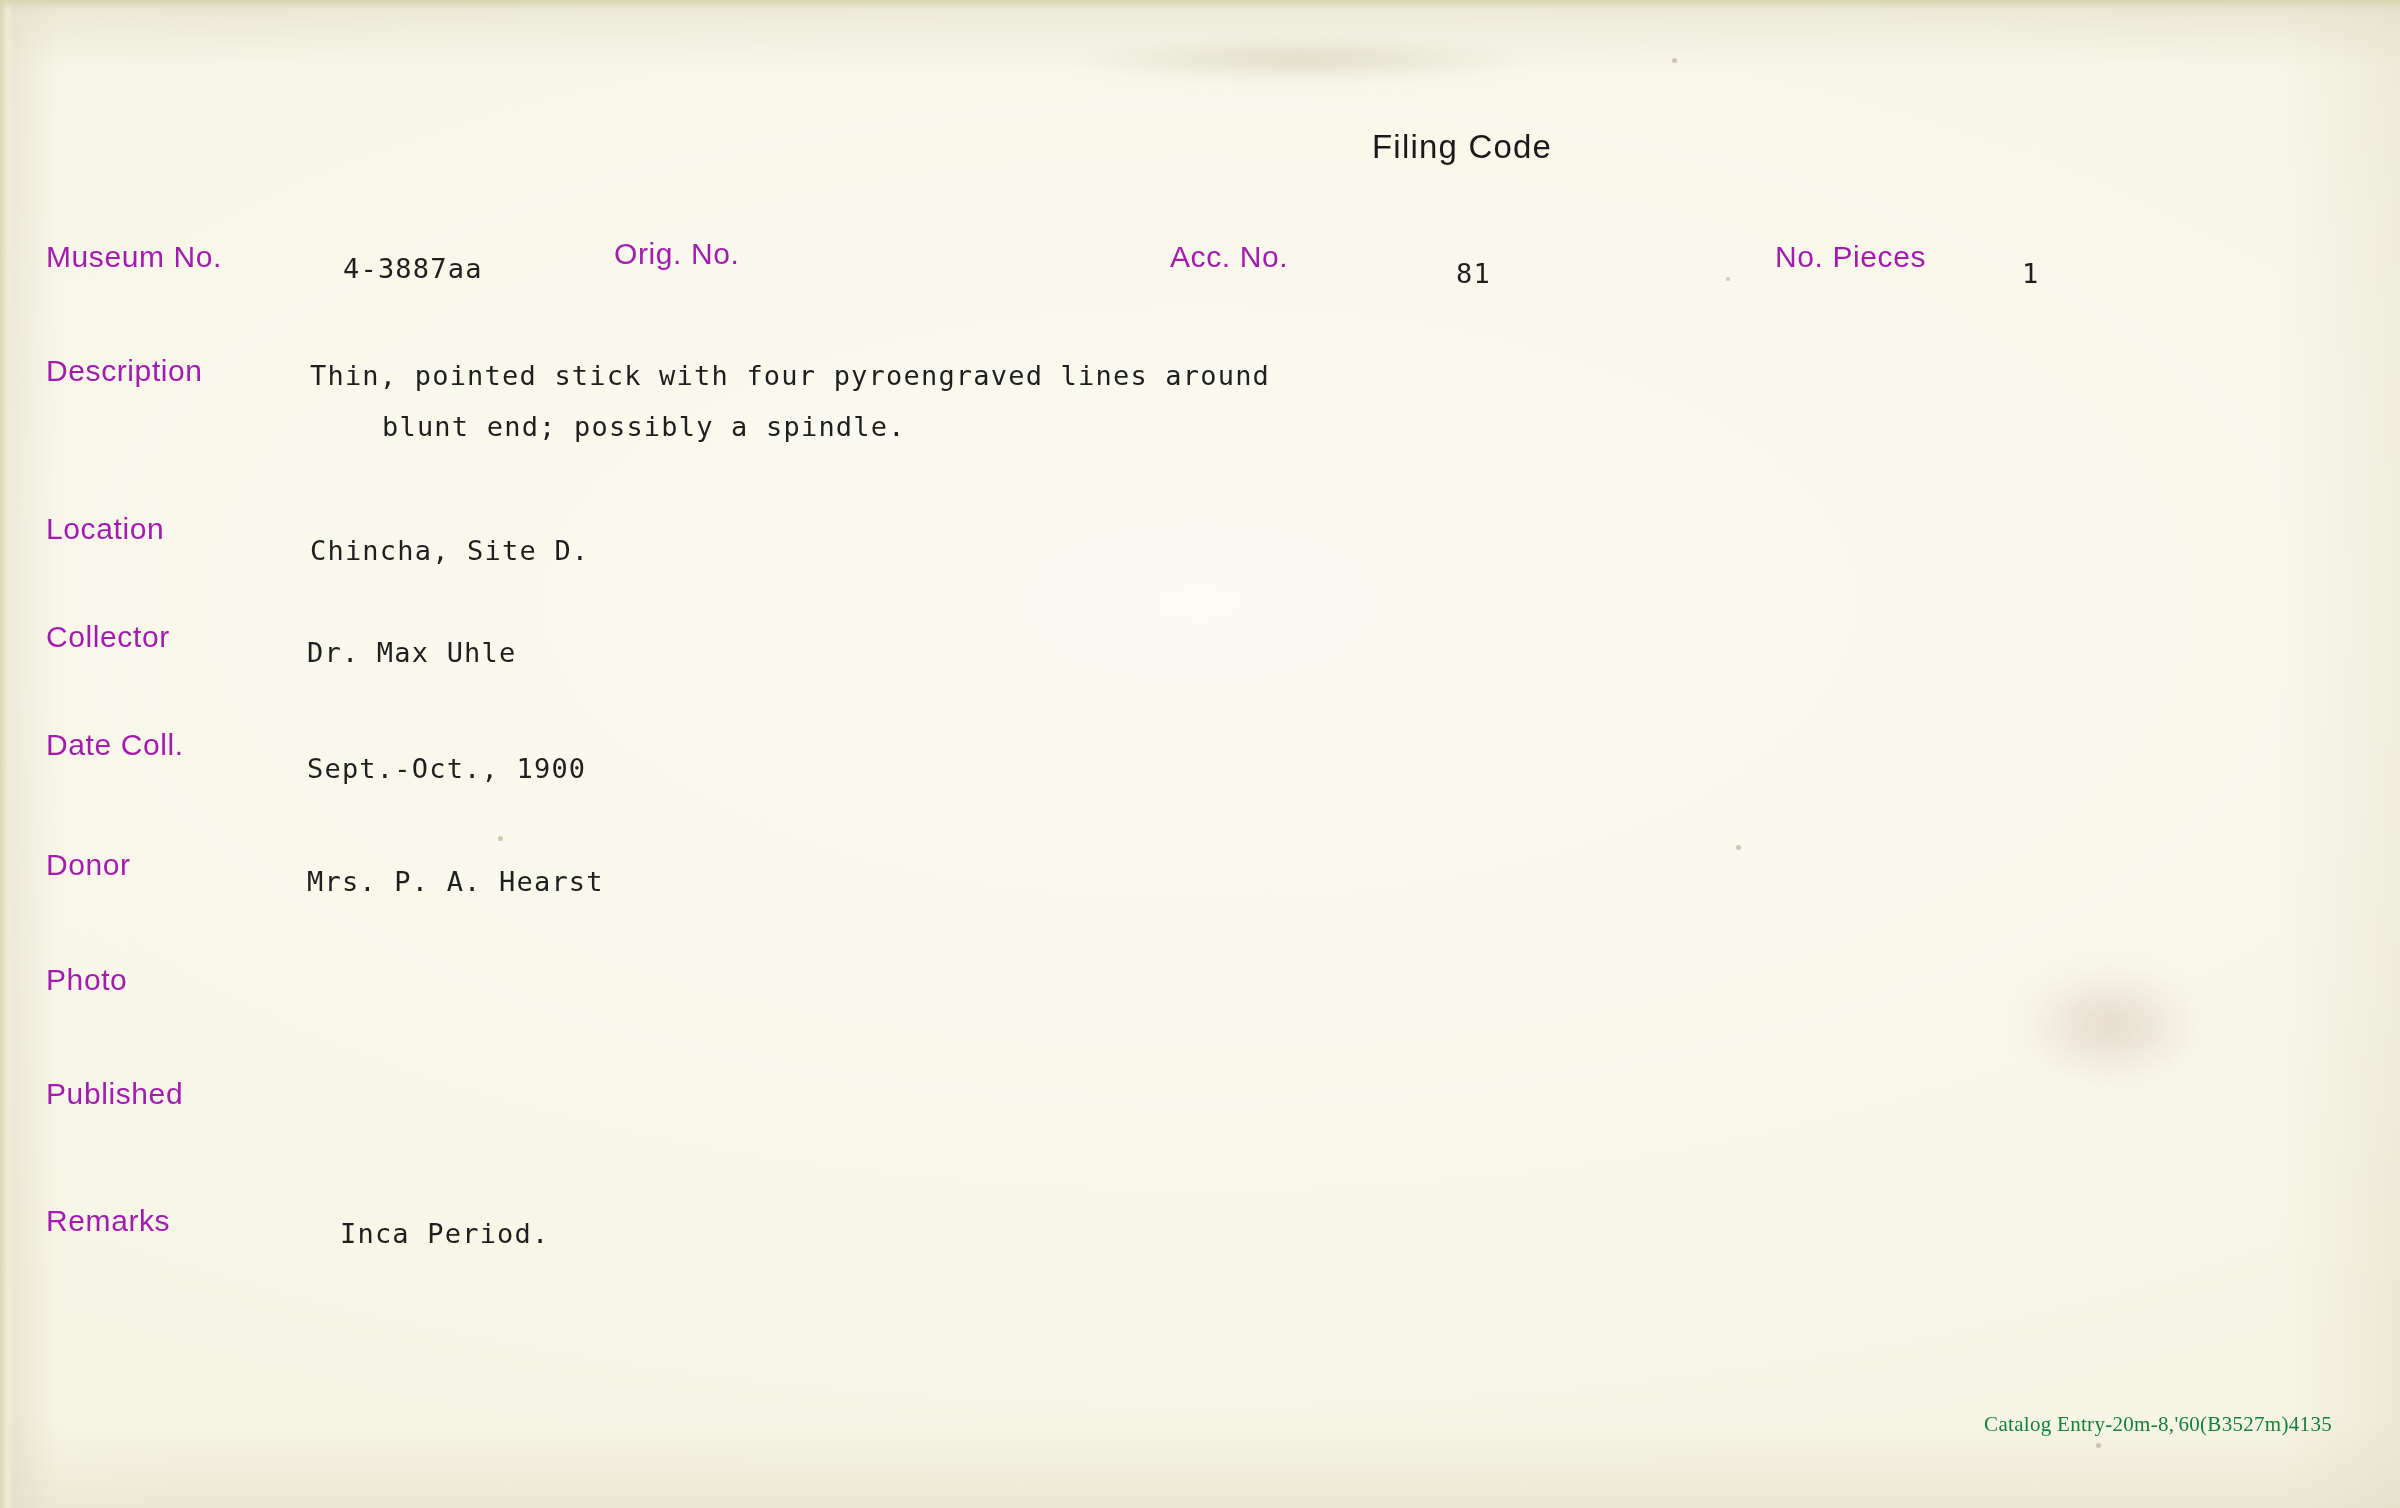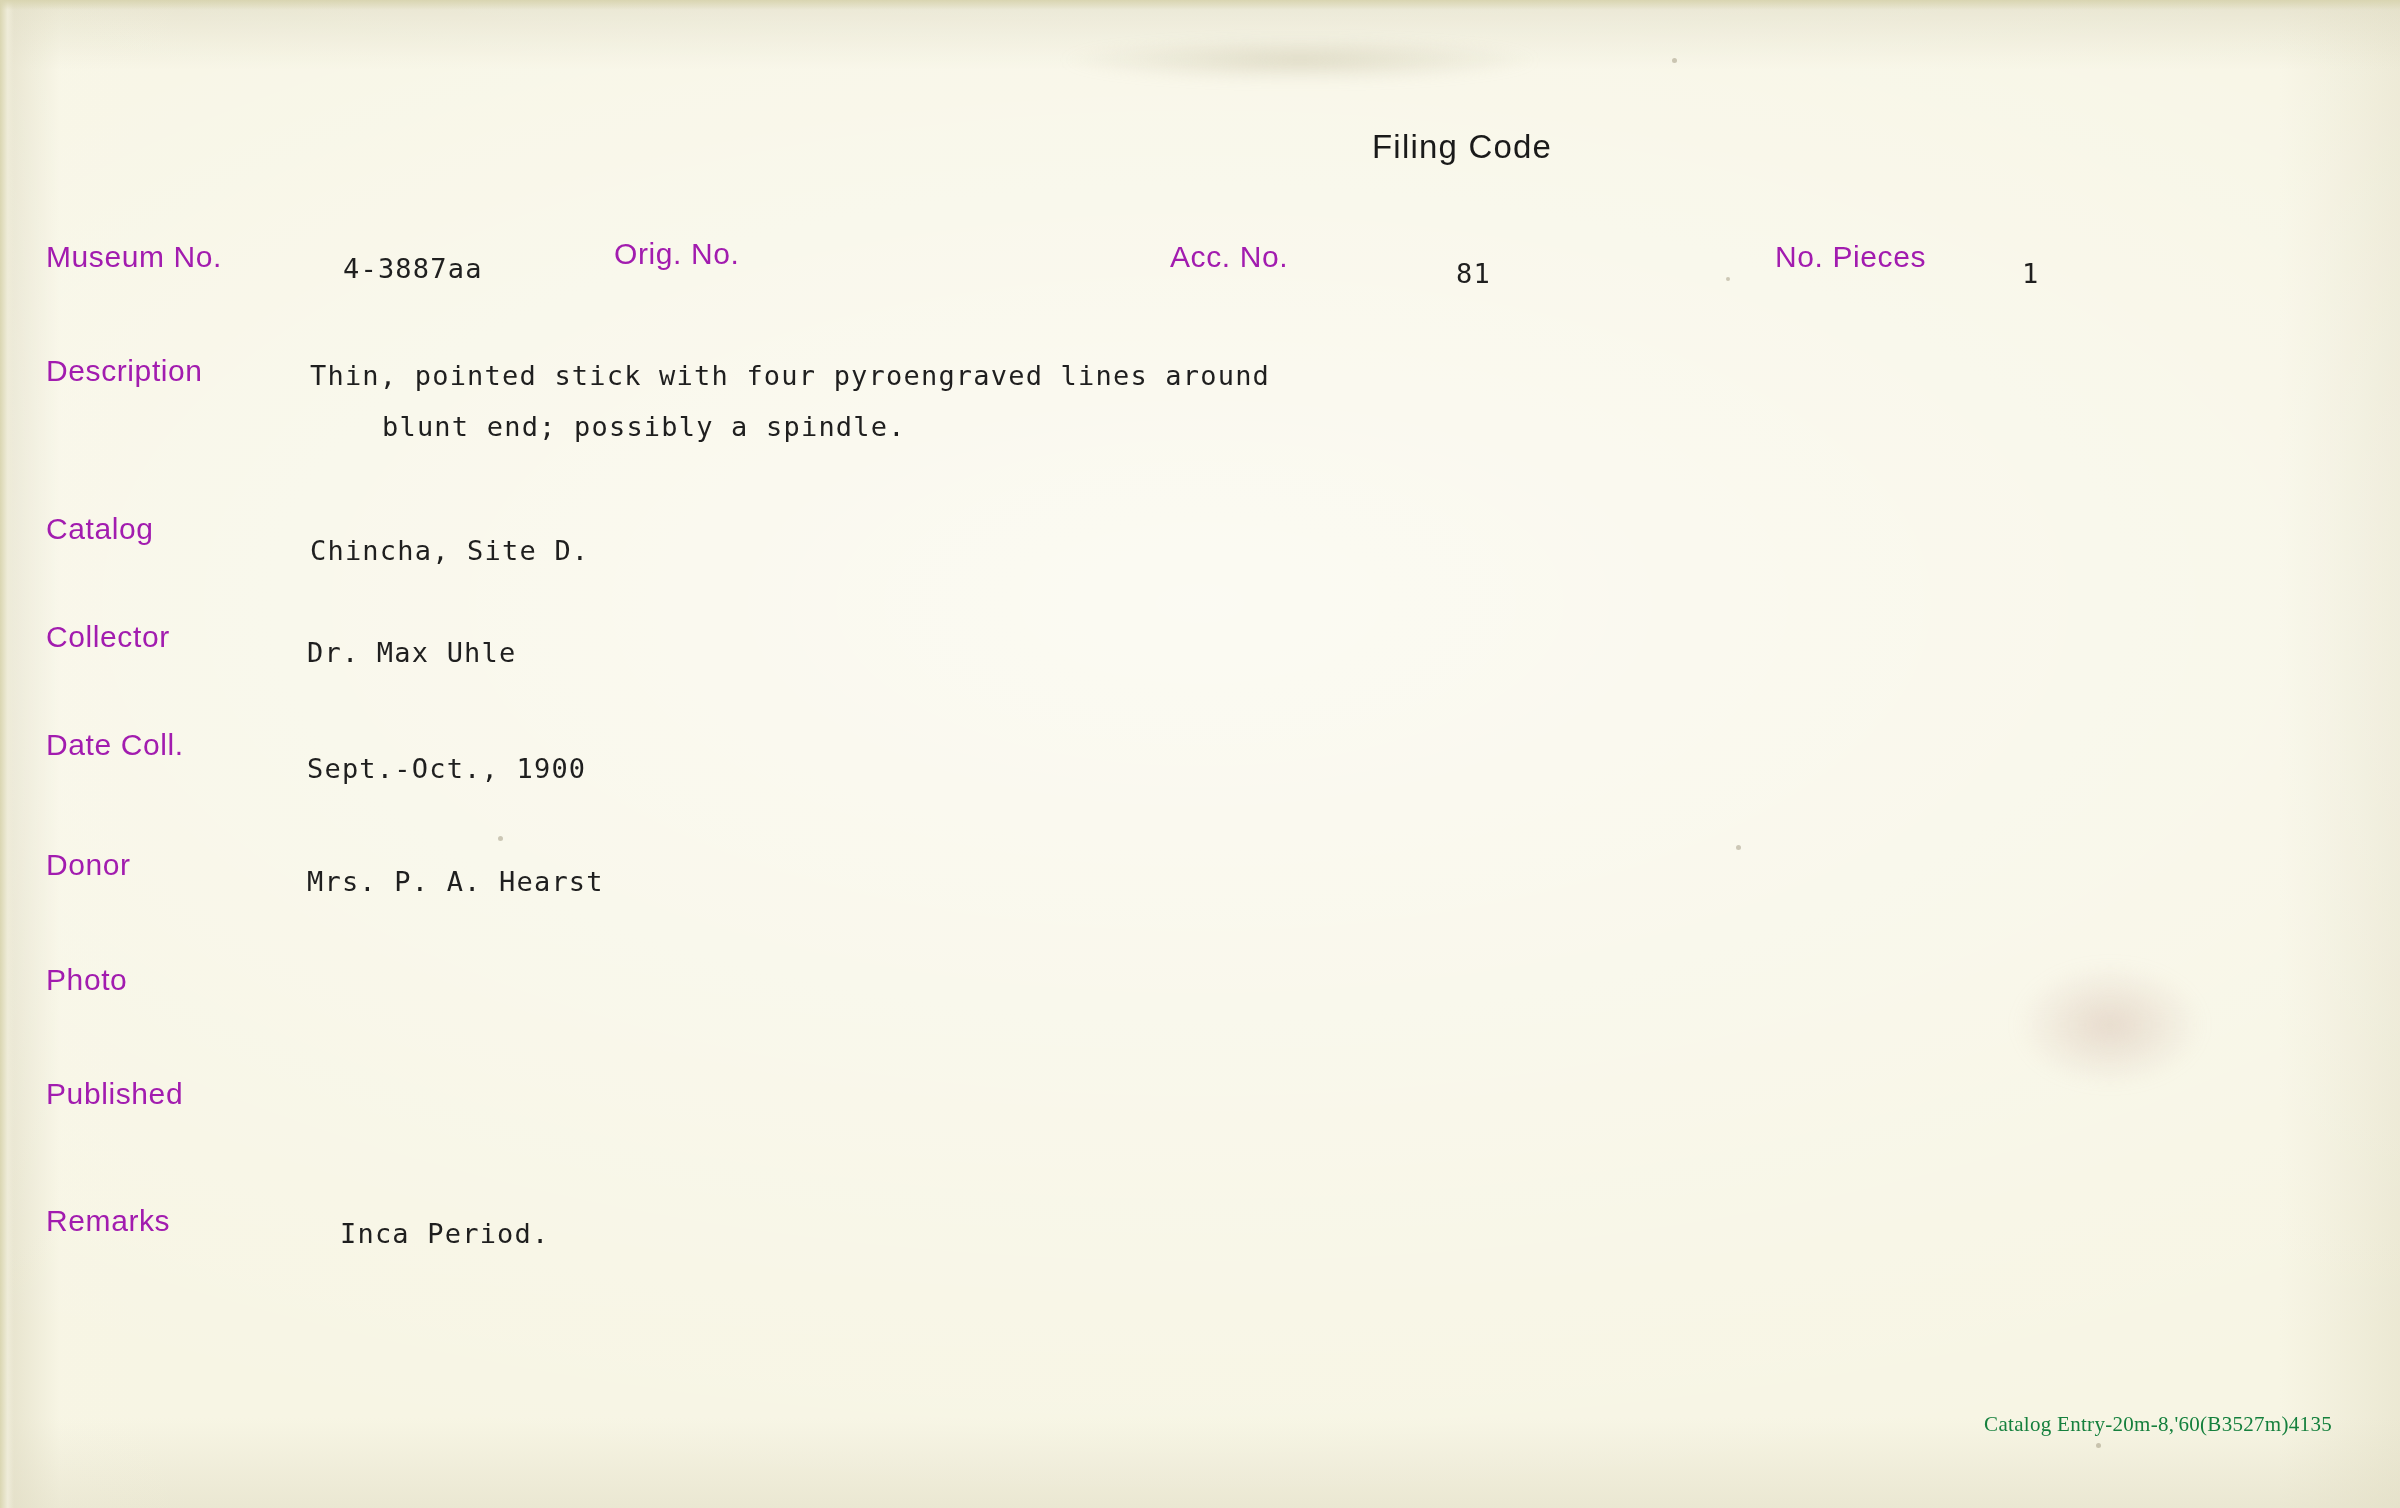--- a/index.html
+++ b/index.html
@@ -130,21 +130,21 @@
   <div class="label" style="left:1170px; top:240px;">Acc. No.</div>
   <div class="value" style="left:1444px; top:258px;margin-left:12px;">81</div>
 
   <div class="label" style="left:1775px; top:240px;">No. Pieces</div>
   <div class="value" style="left:2022px; top:258px;">1</div>
 
   <div class="label" style="left:46px; top:354px;">Description</div>
   <div class="value" style="left:310px; top:360px;">Thin, pointed stick with four pyroengraved lines around</div>
   <div class="value" style="left:355px; top:411px;margin-left:27px;">blunt end; possibly a spindle.</div>
 
-  <div class="label" style="left:46px; top:512px;">Catalog</div>
+  <div class="label" style="left:46px; top:512px;">Location</div>
   <div class="value" style="left:310px; top:535px;">Chincha, Site D.</div>
 
   <div class="label" style="left:46px; top:620px;">Collector</div>
   <div class="value" style="left:307px; top:637px;">Dr. Max Uhle</div>
 
   <div class="label" style="left:46px; top:728px;">Date Coll.</div>
   <div class="value" style="left:307px; top:753px;">Sept.-Oct., 1900</div>
 
   <div class="label" style="left:46px; top:848px;">Donor</div>
   <div class="value" style="left:307px; top:866px;">Mrs. P. A. Hearst</div>

